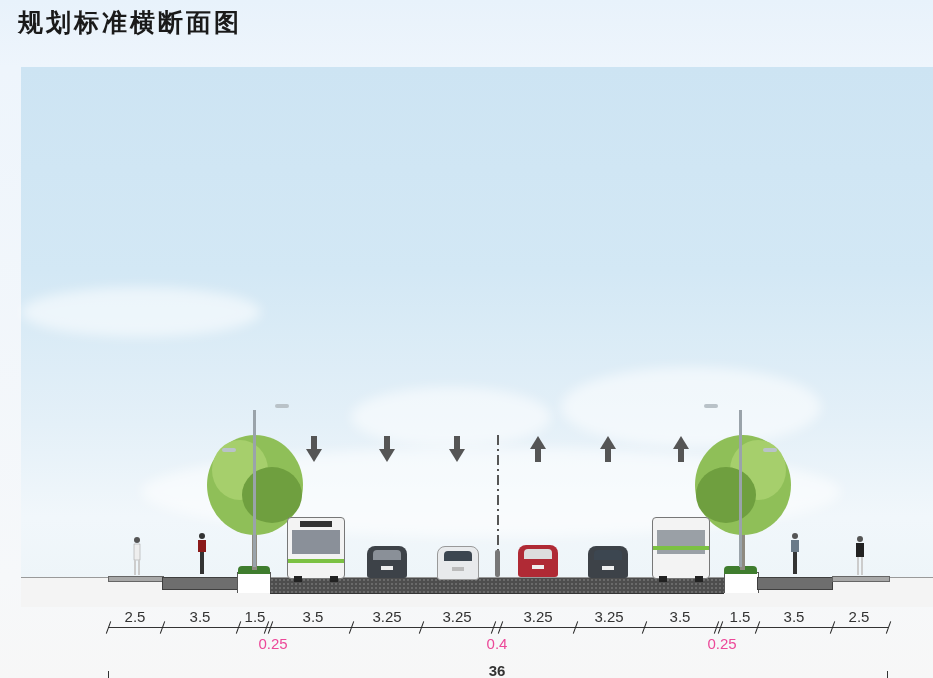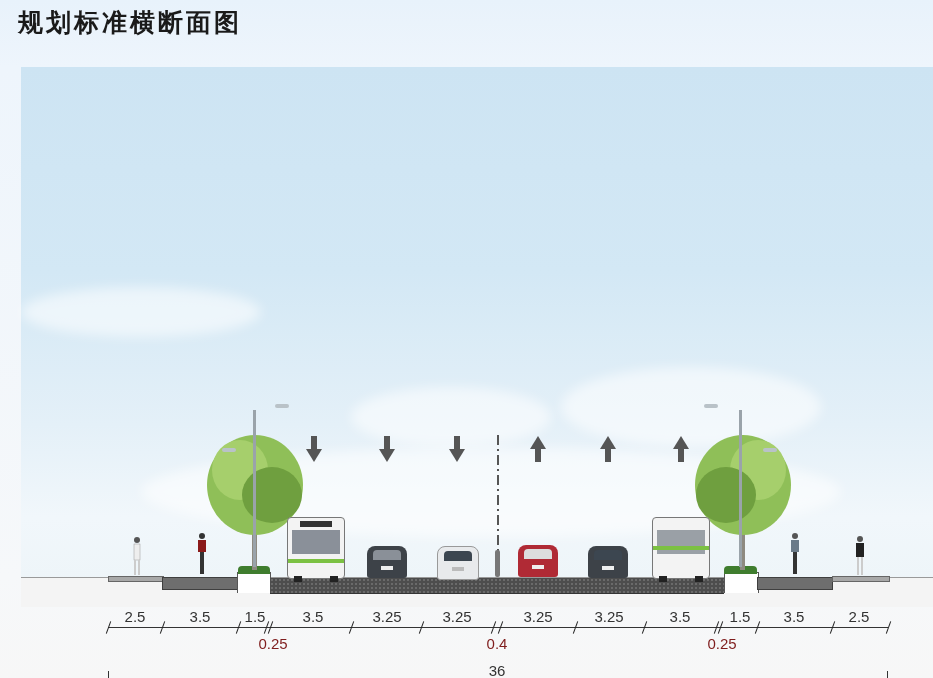--- a/index.html
+++ b/index.html
@@ -31,21 +31,21 @@
   .bus .stripe{position:absolute;left:0;right:0;top:41px;height:4px;background:#7cc142;}
   .bus .sign{position:absolute;left:12px;top:3px;width:32px;height:6px;background:#333;}
   .wheel{position:absolute;bottom:-4px;width:8px;height:6px;background:#222;}
   .car{position:absolute;width:40px;height:32px;border-radius:8px 8px 3px 3px;}
   .car .win{position:absolute;left:6px;top:4px;right:6px;height:10px;background:#3c4650;border-radius:4px 4px 0 0;}
   .car .plate{position:absolute;left:14px;top:20px;width:12px;height:4px;background:#eee;}
   .person{position:absolute;}
   .dimline{position:absolute;left:108px;top:627px;width:780px;height:1px;background:#333;}
   .tick{position:absolute;top:621px;width:1px;height:13px;background:#222;transform:rotate(20deg);}
   .dimlabel{position:absolute;top:608px;font-size:15px;color:#333;transform:translateX(-50%);white-space:nowrap;}
-  .sublabel{position:absolute;top:635px;font-size:15px;color:#7f1d1d;transform:translateX(-50%);white-space:nowrap;}
+  .sublabel{position:absolute;top:635px;font-size:15px;color:#ec4899;transform:translateX(-50%);white-space:nowrap;}
   .total{position:absolute;top:662px;font-size:15px;color:#333;transform:translateX(-50%);}
   .endtick{position:absolute;top:671px;width:1px;height:7px;background:#333;}
 </style>
 </head>
 <body>
 
 <div class="title">规划标准横断面图</div>
 
 <div class="sky">
   <div class="cloud" style="left:330px;top:320px;width:200px;height:60px;"></div>
@@ -202,16 +202,16 @@
   <span class="dimlabel" style="left:609px;">3.25</span>
   <span class="dimlabel" style="left:680px;">3.5</span>
   <span class="dimlabel" style="left:740px;">1.5</span>
   <span class="dimlabel" style="left:794px;">3.5</span>
   <span class="dimlabel" style="left:859px;">2.5</span>
 
   <span class="sublabel" style="left:273px;">0.25</span>
   <span class="sublabel" style="left:497px;">0.4</span>
   <span class="sublabel" style="left:722px;">0.25</span>
 
-  <span class="total" style="left:497px;">36</span>
+  <span class="total" style="left:497px;font-weight:bold;">36</span>
   <div class="endtick" style="left:108px;"></div>
   <div class="endtick" style="left:887px;"></div>
 </div>
 
 </body></html>

